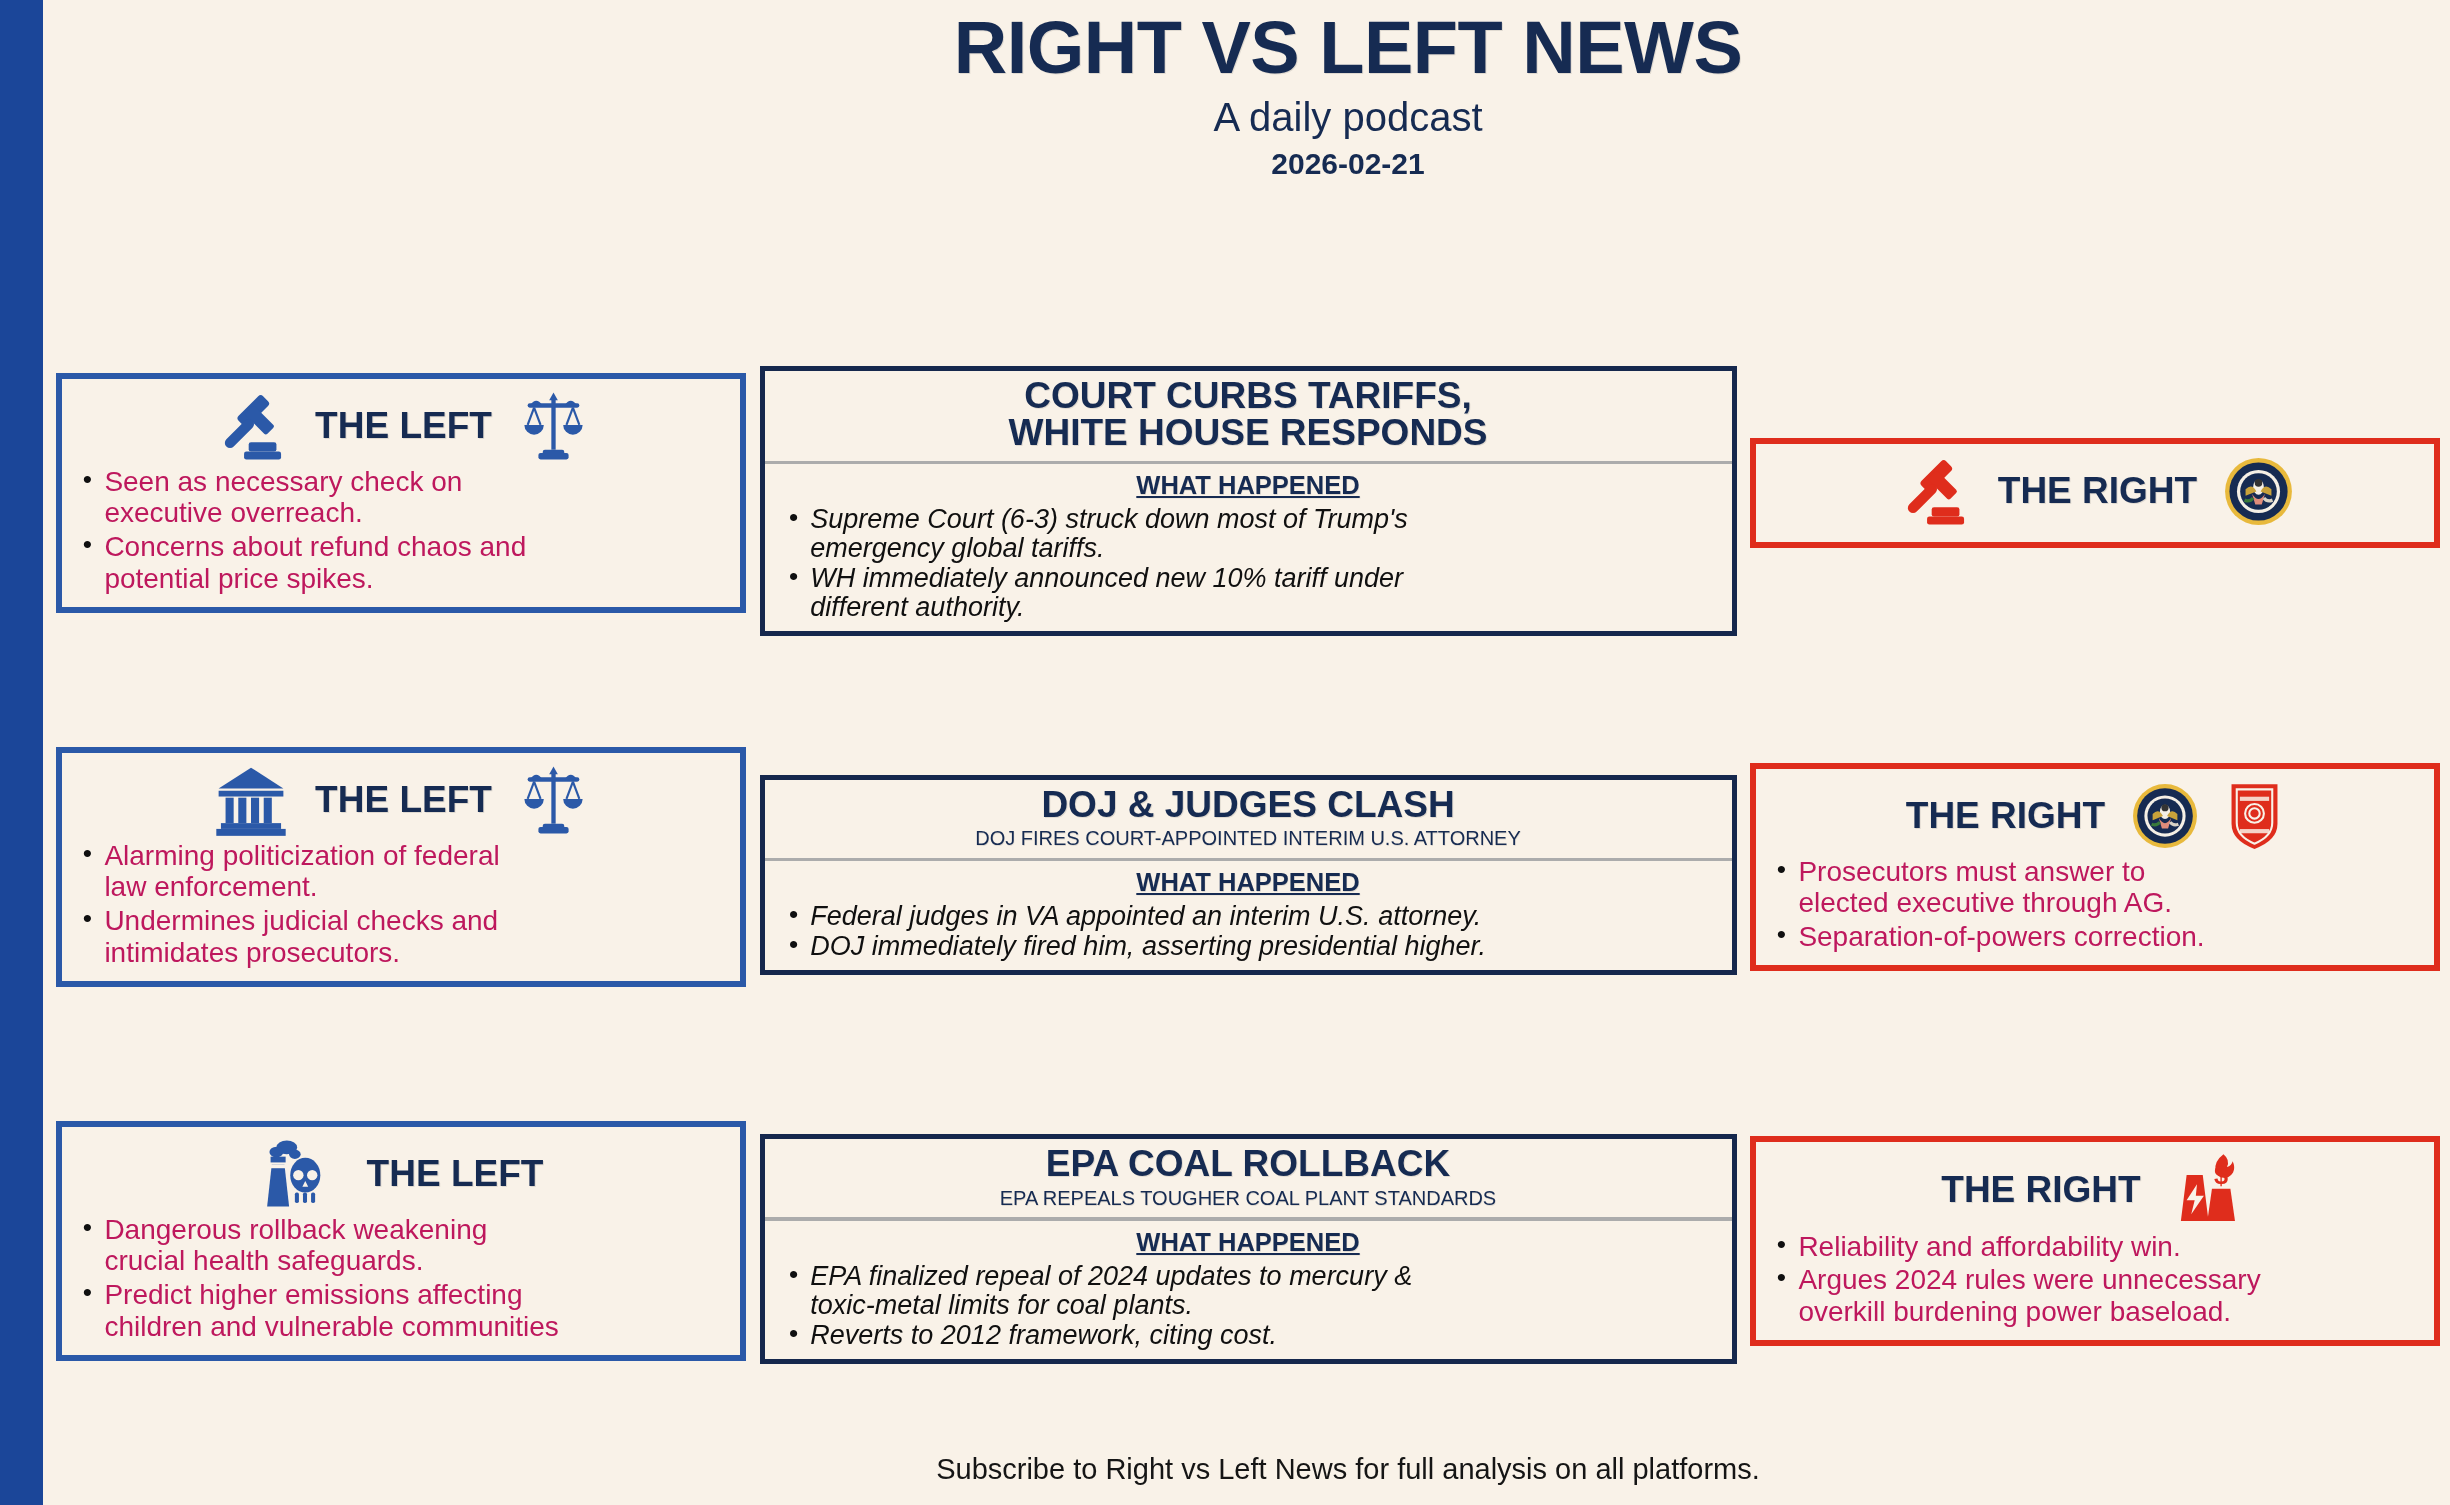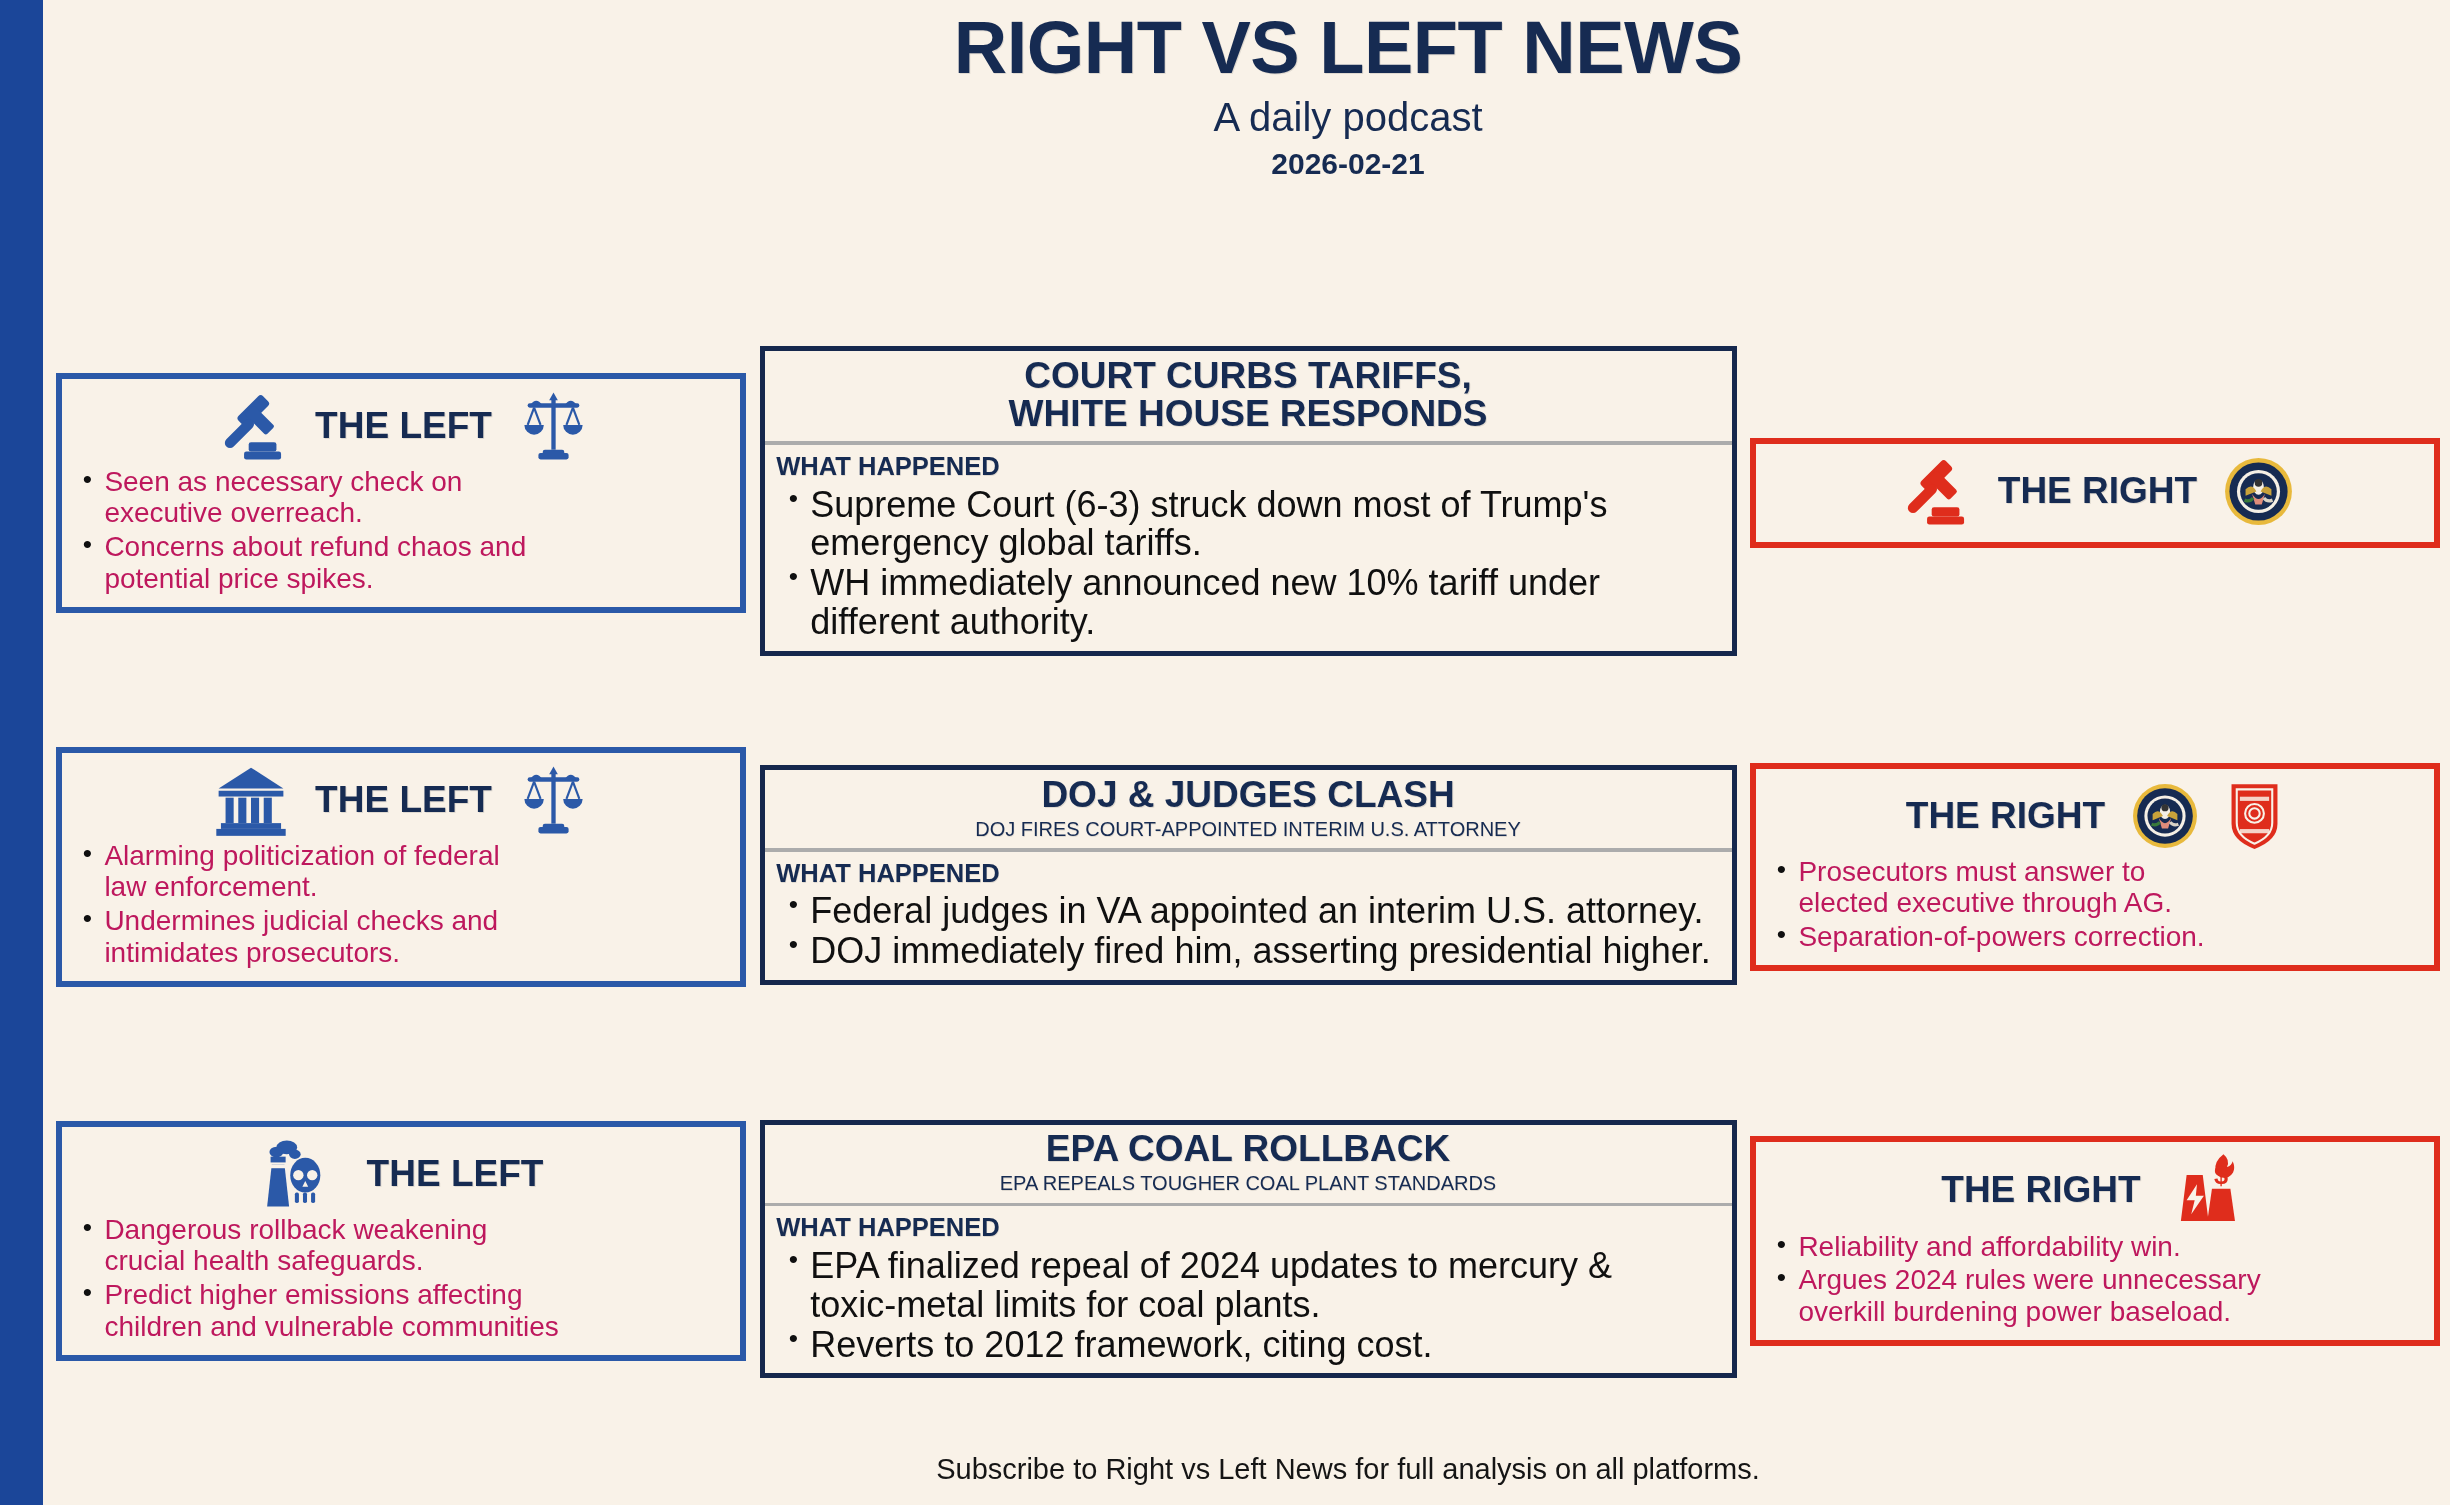--- a/index.html
+++ b/index.html
@@ -146,35 +146,37 @@
     font-size: 20px;
     font-weight: 400;
     color: #162B52;
     line-height: 1.05;
     margin-top: 4.9px;
     text-shadow: 0.5px 0.5px 0 rgba(0,0,0,0.10);
   }
   .cc-divider { height: 3.4px; background: #ACACAC; margin: 0; }
   .cc-body { padding: 6.9px 11.8px 7.8px 11.8px; }
   .cc-what {
-    text-align: left;
+    text-align: center;
     font-size: 25.5px;
     font-weight: 900;
     color: #162B52;
     margin-bottom: 4.9px;
     text-shadow: 0.5px 0.5px 0 rgba(0,0,0,0.10);
+    text-decoration: underline;
   }
   .cc-bullets { margin: 0; padding: 0 0 0 34px; list-style: none; }
   .cc-bullets li {
     position: relative;
-    font-size: 36px;
+    font-size: 27px;
     line-height: 1.08;
     color: #101010;
     margin-bottom: 1px;
     white-space: pre-line;
+    font-style: italic;
   }
   .cc-bullets li::before {
     content: "•";
     position: absolute;
     left: -21.6px;
     top: -2px;
     font-size: 26.5px;
     color: #101010;
   }
 

